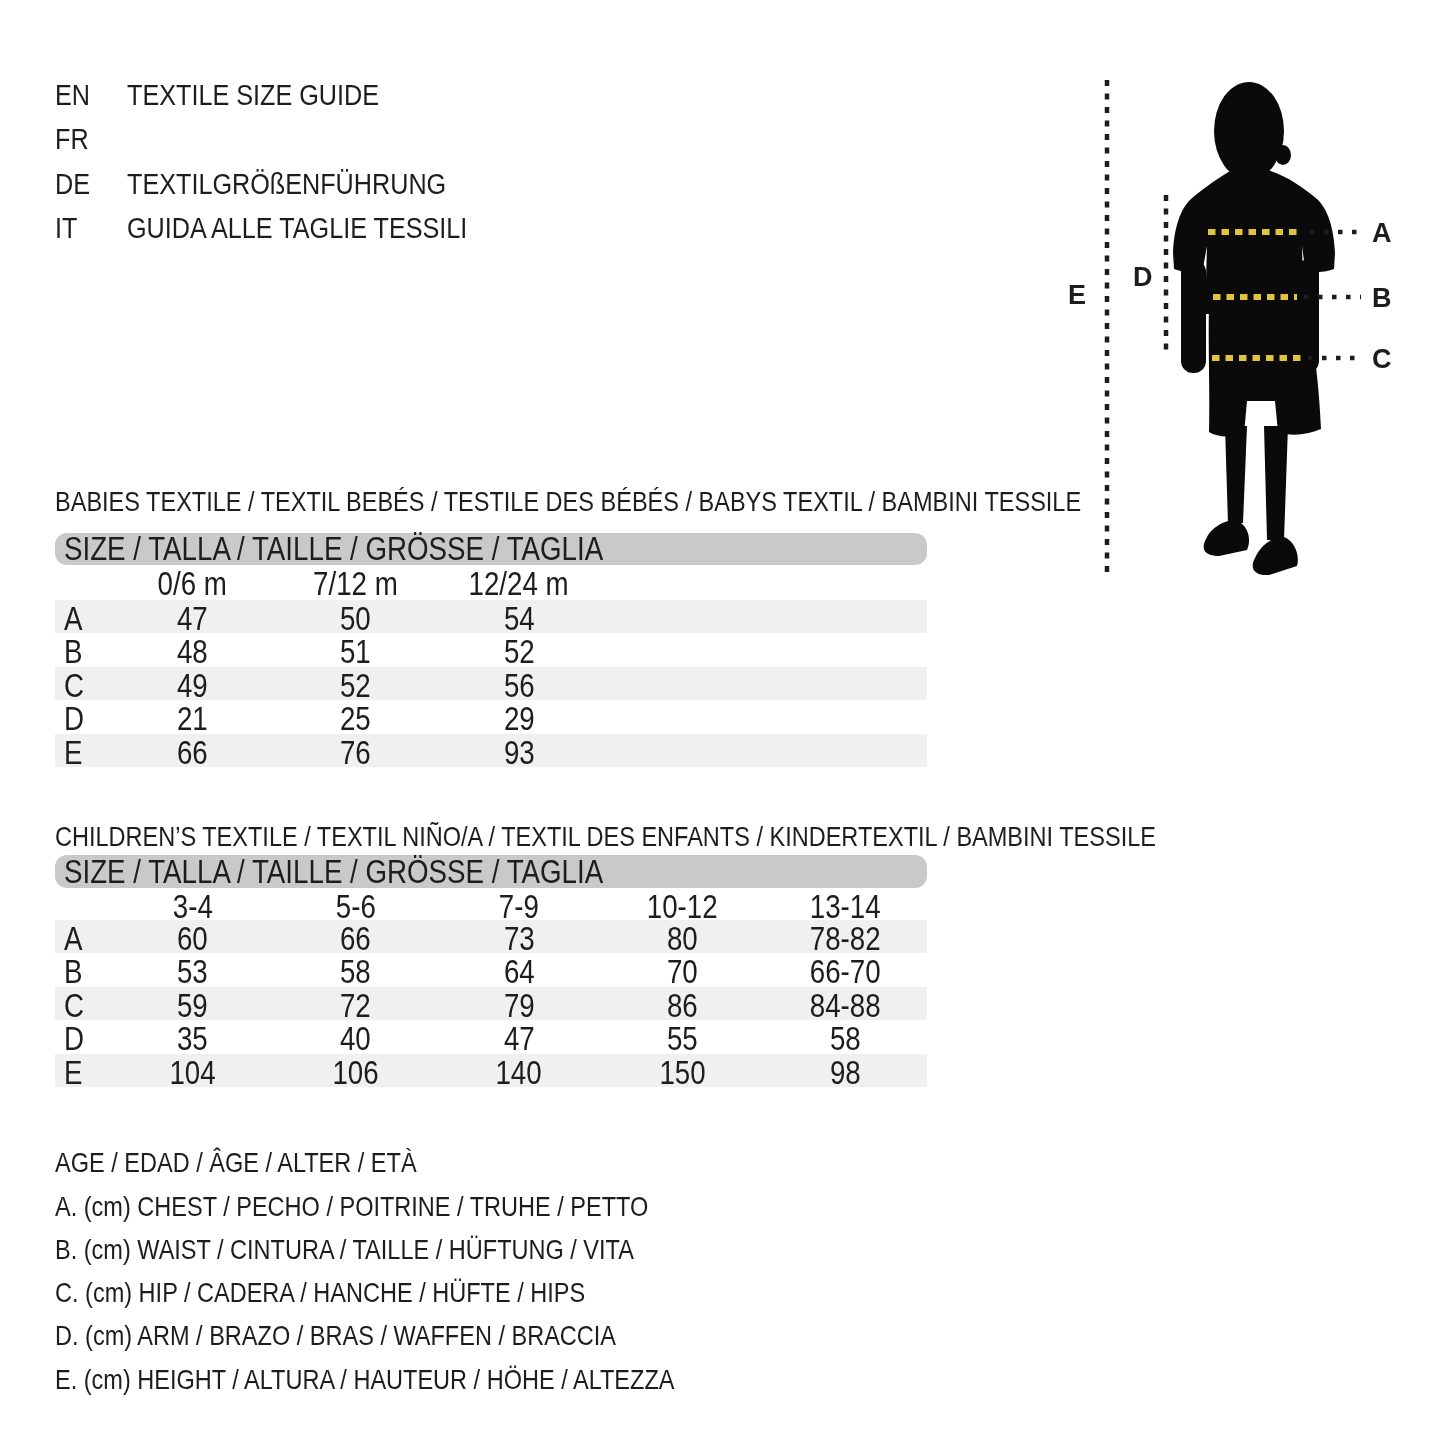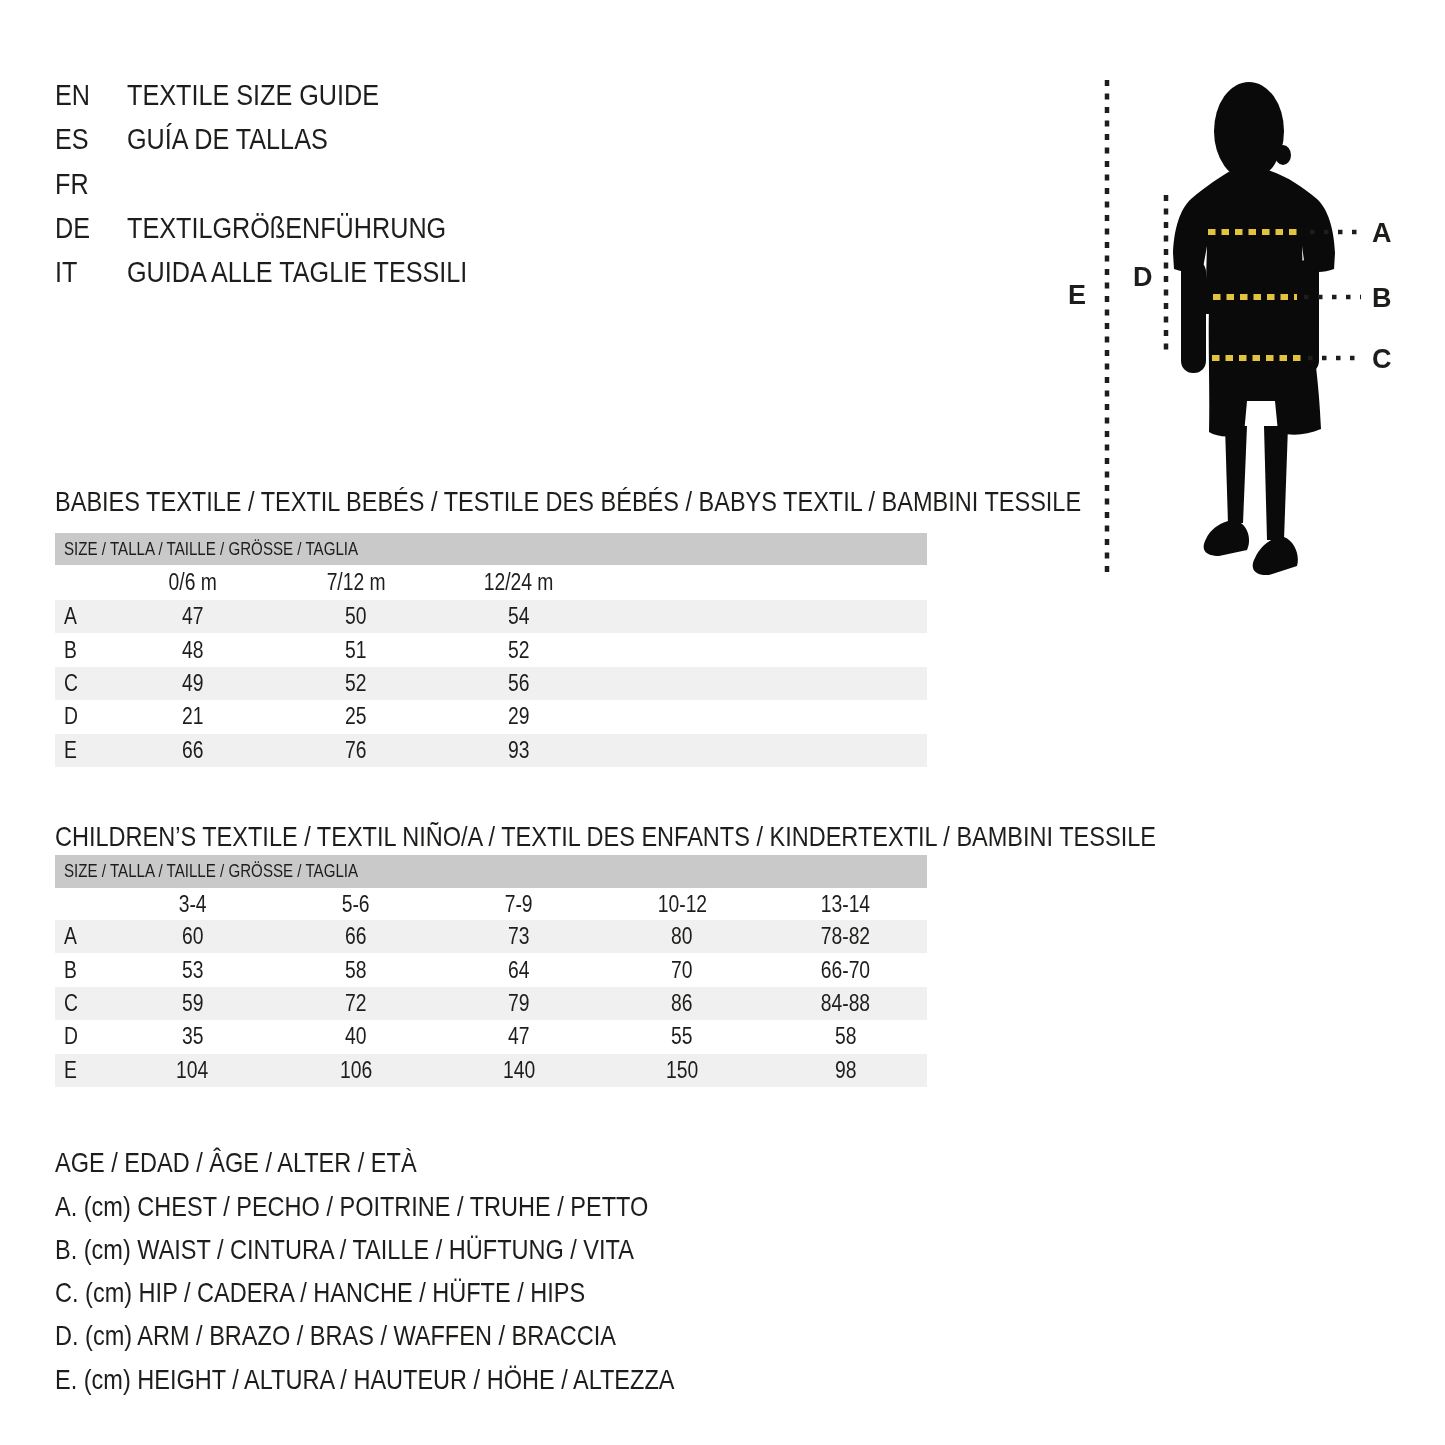--- a/index.html
+++ b/index.html
@@ -22,28 +22,29 @@
   .lang-code{width:72px;flex:0 0 72px;}
   .lang-title{flex:1;}
 
   
   .section-heading{left:55px;height:30px;font-size:28px;line-height:30px;}
 
   
   .sizetable{left:55px;width:872px;}
   .size-bar{
     height:32px;background:#c9c9c9;
-    font-size:18px;line-height:32px;padding-left:9px;
+    font-size:33px;line-height:32px;padding-left:9px;
     box-sizing:border-box;
+    border-radius:12px;
   }
   .trow{
     display:grid;
     grid-template-columns:56px repeat(5,163.2px);
     align-items:center;
-    font-size:23px;
+    font-size:33px;
   }
   .trow.colhead{height:35px;background:#ffffff;}
   .trow.data{height:33.4px;}
   .trow .cell{text-align:center;}
   .trow .rlabel{text-align:left;padding-left:9px;}
   .bg-alt{background:#f0f0f0;}
   .bg-plain{background:#ffffff;}
 
   
   #legend{left:55px;top:1136px;}
@@ -54,24 +55,20 @@
 </style>
 </head>
 <body>
 
 <div id="page">
 
   <div id="lang-block" class="abs">
     <div class="lang-row">
       <span class="lang-code"><span class="cz">EN</span></span>
       <span class="lang-title"><span class="cz">TEXTILE SIZE GUIDE</span></span>
-    </div>
-    <div class="lang-row">
-      <span class="lang-code"><span class="cz">ES</span></span>
-      <span class="lang-title"><span class="cz">GUÍA DE TALLAS</span></span>
     </div>
     <div class="lang-row">
       <span class="lang-code"><span class="cz">FR</span></span>
     </div>
     <div class="lang-row">
       <span class="lang-code"><span class="cz">DE</span></span>
       <span class="lang-title"><span class="cz">TEXTILGRÖßENFÜHRUNG</span></span>
     </div>
     <div class="lang-row">
       <span class="lang-code"><span class="cz">IT</span></span>

